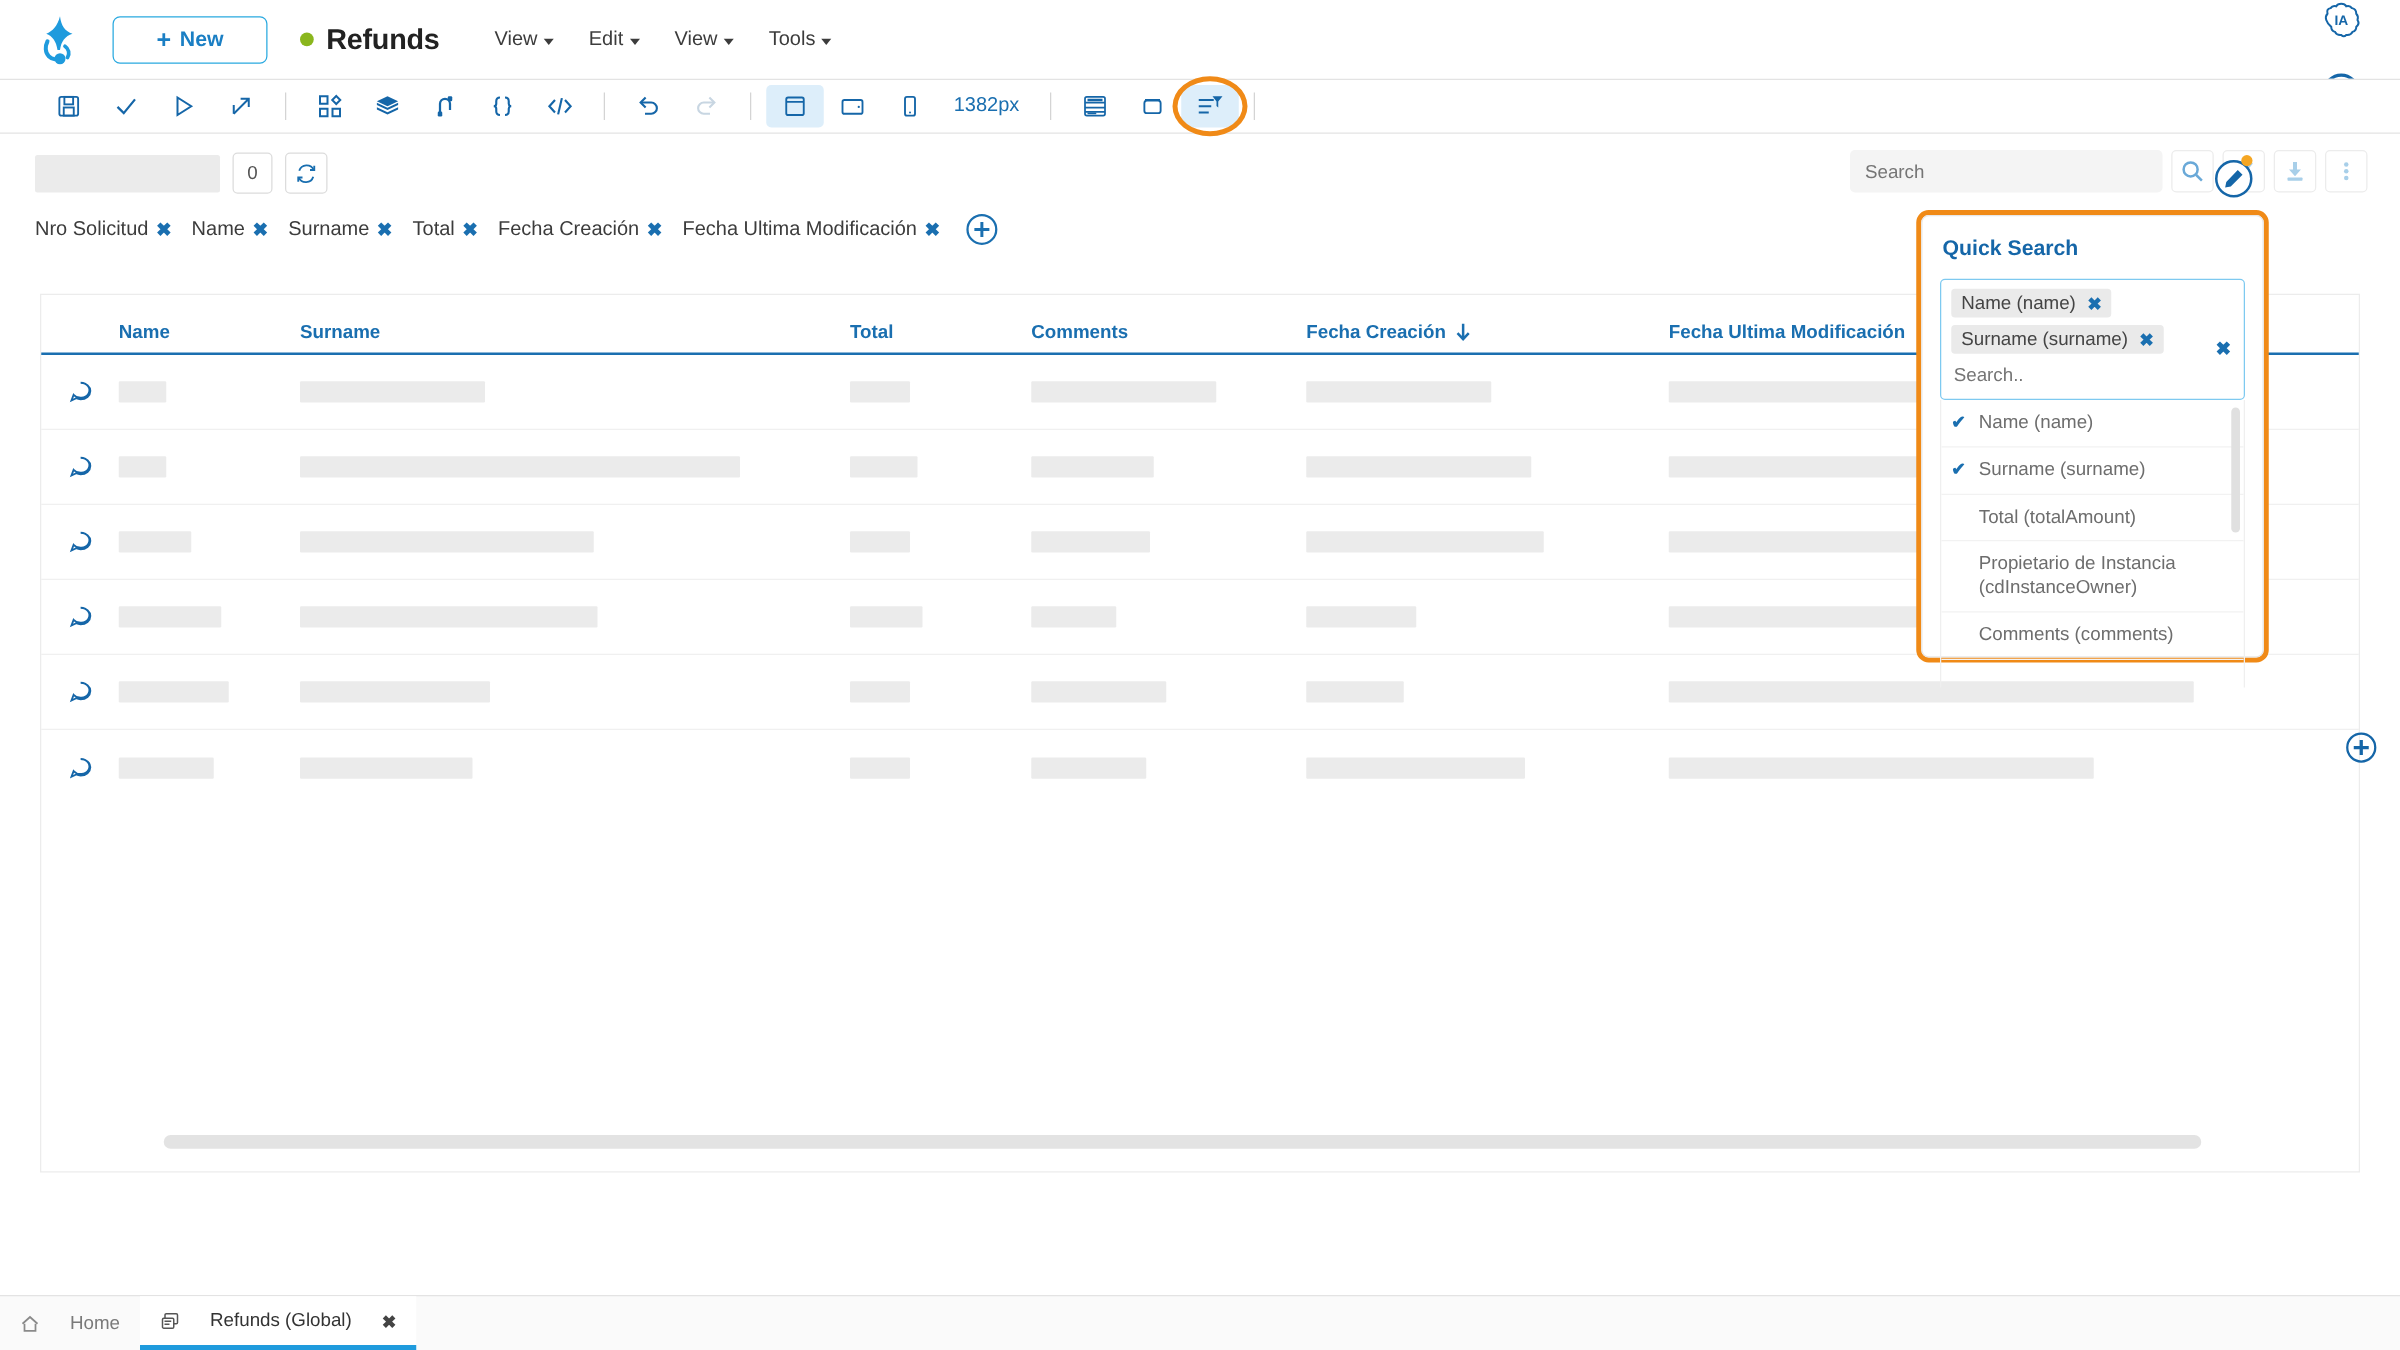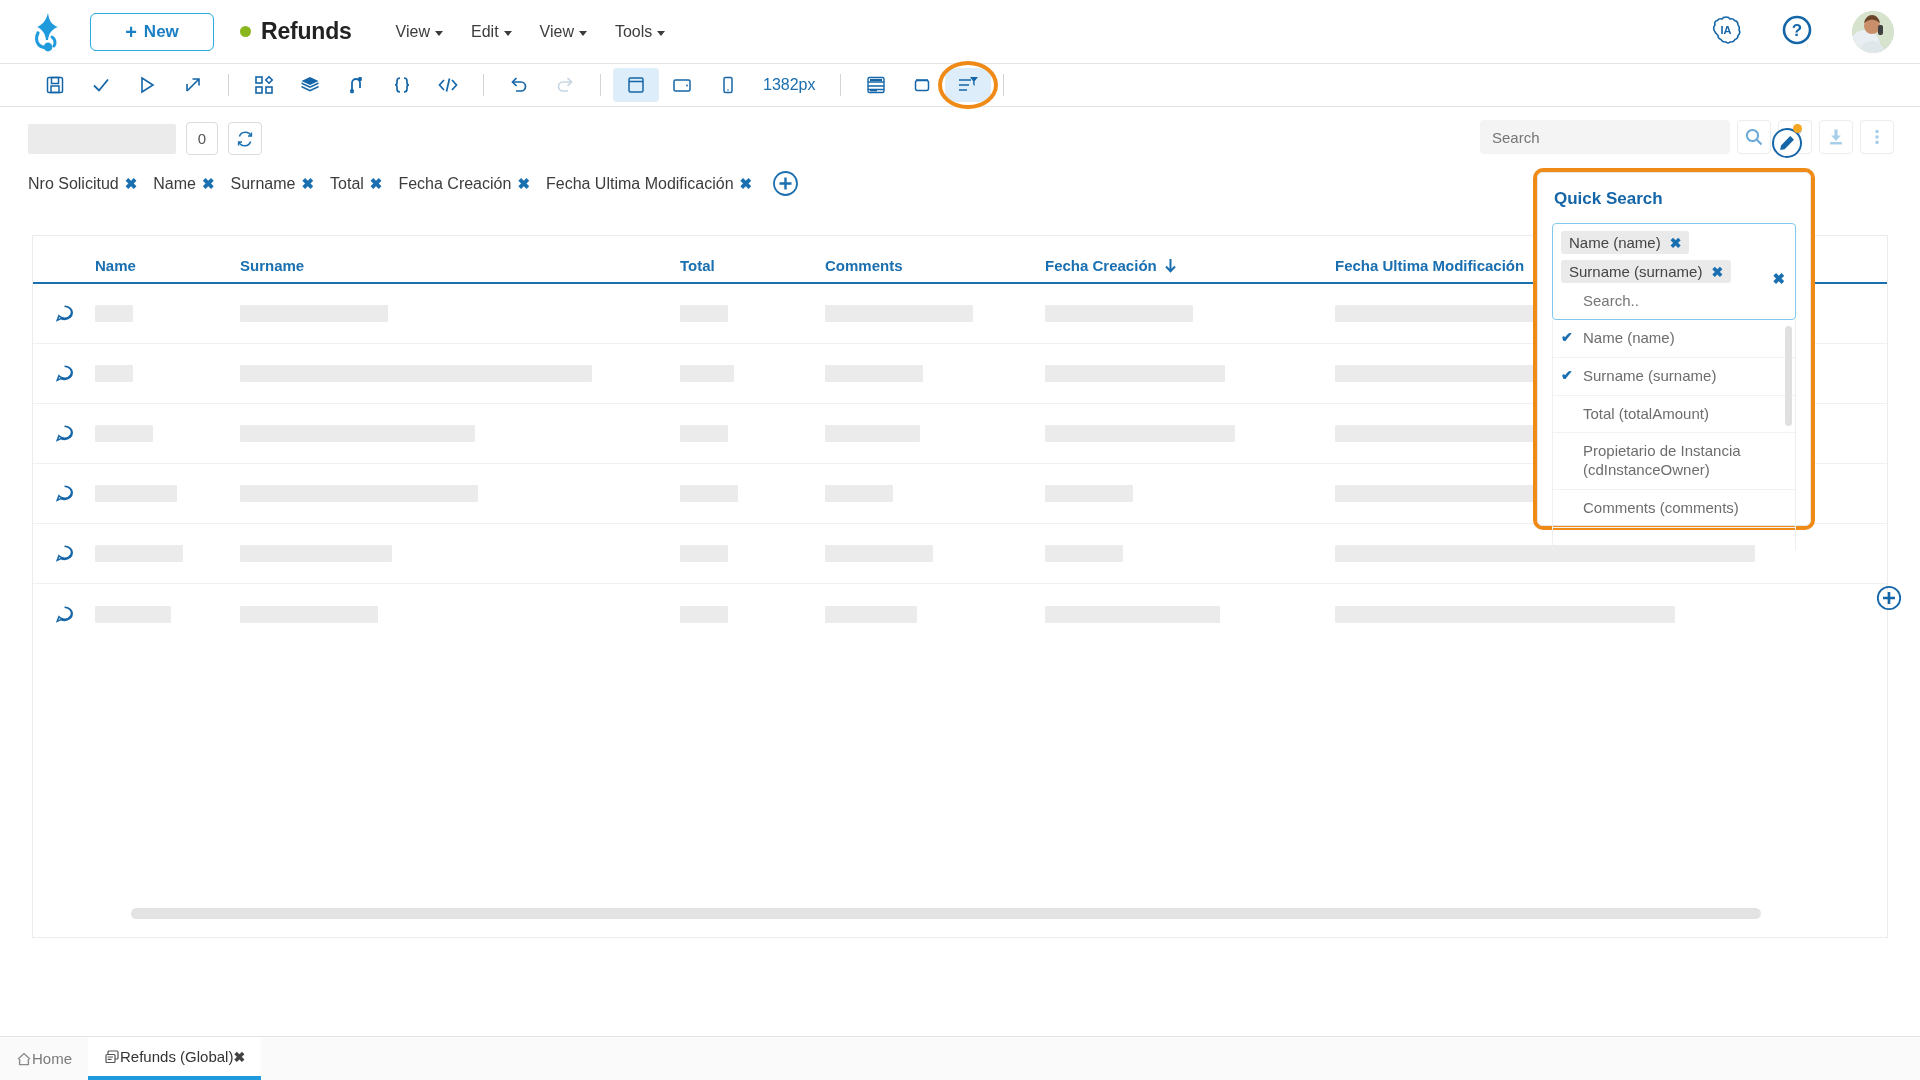--- a/index.html
+++ b/index.html
@@ -28,21 +28,21 @@
     display:flex; align-items:center; gap:10px; margin-left:26px;
   }
   .proj .dot { width:11px; height:11px; border-radius:50%; background:#8ab61d; }
   .proj .name { font-size:23px; font-weight:bold; color:#222; letter-spacing:-0.2px; }
   .menus { display:flex; align-items:center; gap:28px; margin-left:44px; }
   .menu-item {
     font-size:16px; color:#3c3c3c; cursor:pointer; display:flex; align-items:center; gap:5px;
   }
   .caret { width:0;height:0;border-left:4.5px solid transparent;border-right:4.5px solid transparent;border-top:5px solid #3c3c3c; display:inline-block; margin-top:3px;}
   .topbar-right {
-    position:absolute; right:26px; top:0; height:63px; display:flex; align-items:center; gap:39px;
+    position:absolute; right:26px; top:0; height:63px; display:flex; align-items:center; gap:20px;flex-direction:column;
   }
   .avatar {
     width:42px;height:42px;border-radius:50%;overflow:hidden;background:#cfd9c8;cursor:pointer;
   }
 
   
   .icontoolbar {
     position:absolute; top:63px; left:0; right:0; height:44px;
     border-top:1px solid #e3e3e3; border-bottom:1px solid #e3e3e3;
     display:flex; align-items:center; padding-left:32px; gap:0px; background:#fff;
@@ -132,37 +132,37 @@
     border:1px solid #7ec9f0; border-radius:4px; padding:7px 8px 4px 8px; position:relative; min-height:84px;
   }
   .qs-tag {
     display:inline-flex; align-items:center; gap:9px; background:#eaeaea;
     border-radius:3px; padding:3px 8px; font-size:15px; color:#444; margin-bottom:6px;
   }
   .qs-tag .x { color:#1a6fb0; font-weight:bold; cursor:pointer; font-size:14px;}
   .qs-clear { position:absolute; right:10px; top:46px; color:#1a6fb0; font-weight:bold; font-size:15px; cursor:pointer; }
   .qs-searchinput {
     border:none; outline:none; font-size:15px; color:#9c9c9c; width:100%;
-    font-family:"Liberation Sans", sans-serif; padding:3px 0 6px 2px; background:transparent;margin-left:20px;
+    font-family:"Liberation Sans", sans-serif; padding:3px 0 6px 2px; background:transparent;
   }
   .qs-list { margin-top:0px; height:230px; overflow:hidden; position:relative; border-left:1px solid #efefef; border-right:1px solid #efefef;}
   .qs-opt {
     display:flex; align-items:flex-start; gap:8px; padding:9px 10px 9px 8px;
     font-size:15px; color:#6d6d6d; border-bottom:1px solid #f2f2f2; cursor:pointer; line-height:1.25;
   }
   .qs-check { width:14px; flex:none; color:#1a6fb0; font-weight:bold; font-size:14px; }
   .qs-scroll { position:absolute; right:3px; top:6px; width:7px; height:100px; background:#e0e0e0; border-radius:5px; }
 
   
   .bottombar {
     position:absolute; left:0; right:0; bottom:0; height:44px;
     border-top:1px solid #e3e3e3; background:#fafafa; display:flex; align-items:stretch;
   }
   .btab {
-    display:flex; align-items:center; gap:0; padding:0 16px; font-size:15px;
+    display:flex; align-items:center; gap:24px; padding:0 16px; font-size:15px;
     color:#7a7a7a; cursor:pointer; background:transparent;
   }
   .btab.active { background:#fff; color:#333; border-bottom:4px solid #1f9bdd;text-align:center; }
   .btab .x { color:#444; font-weight:bold; font-size:14px; }
 </style>
 </head>
 <body>
 
 <div class="app">
 

